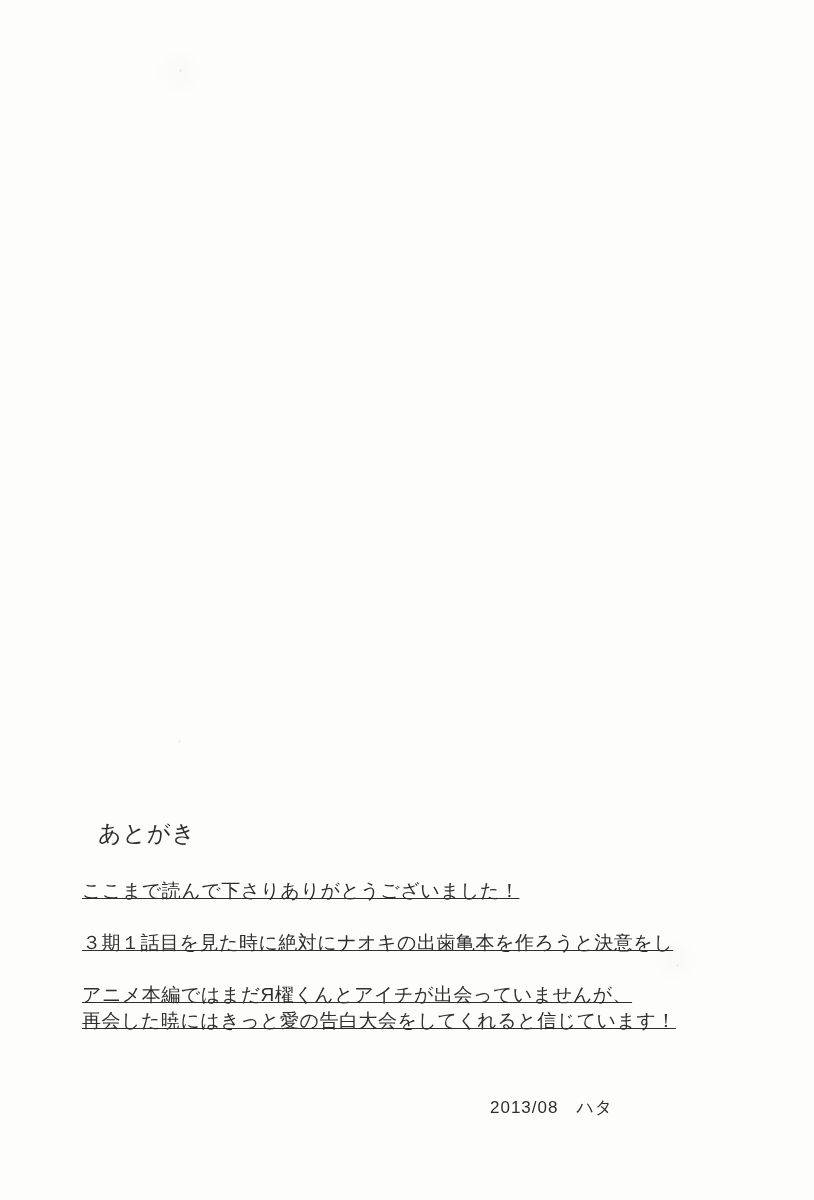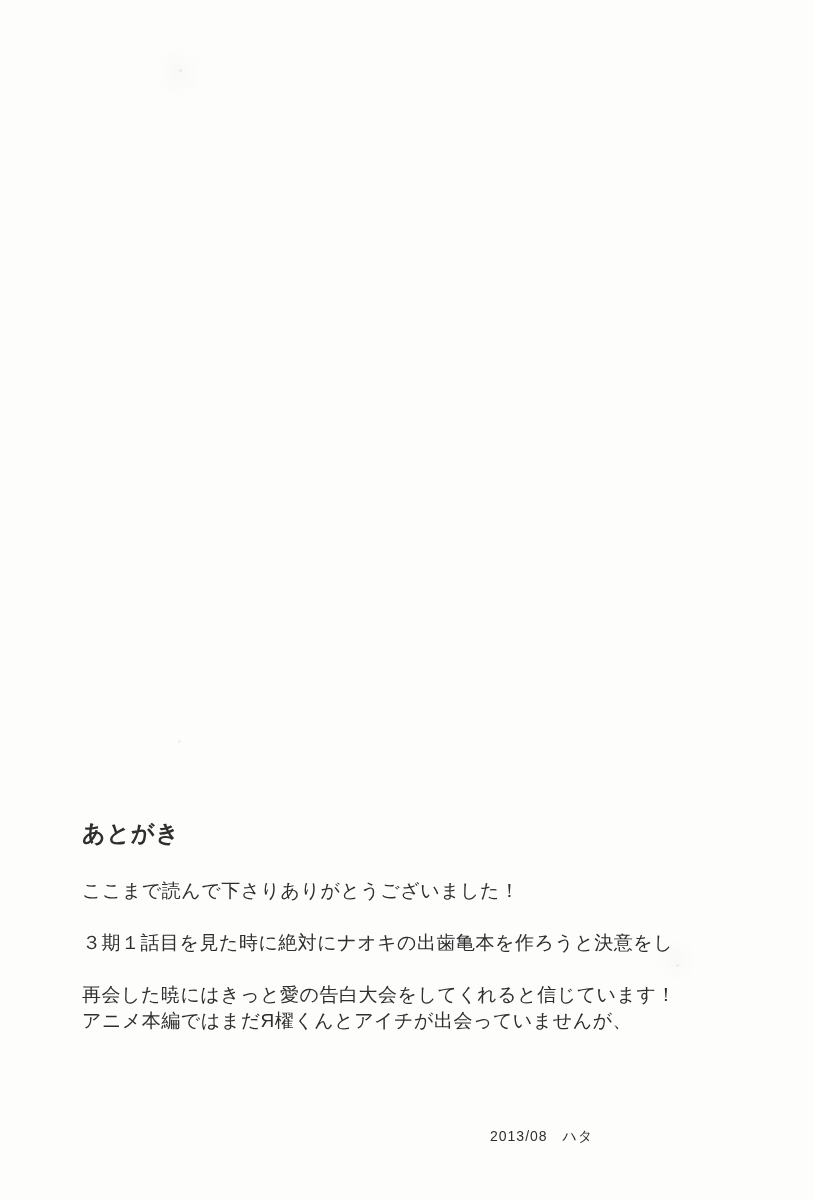--- a/index.html
+++ b/index.html
@@ -26,38 +26,39 @@
   .afterword {
     position: absolute;
     left: 82px;
     top: 820px;
     width: 660px;
     color: #2e2e2e;
   }
   .afterword-title {
     font-size: 23px;
     line-height: 1.2;
-    margin: 0 0 30px 0;
-    font-weight: bold;
+    margin: 0 0 30px 16px;
+    font-weight: normal;
     letter-spacing: 1px;
   }
   .afterword p {
     margin: 0 0 26px 0;
     font-size: 19px;
     line-height: 26px;
     letter-spacing: 0.5px;
   }
   .afterword .line {
     display: block;
+    text-decoration: underline;
   }
   .signature {
     position: absolute;
     left: 490px;
-    top: 1128px;
-    font-size: 14px;
+    top: 1096px;
+    font-size: 17px;
     color: #2e2e2e;
     letter-spacing: 1px;
   }
   .speck {
     position: absolute;
     border-radius: 50%;
     background: rgba(120,120,120,0.10);
   }
 </style>
 </head>
@@ -74,20 +75,20 @@
 
     <p>
       <span class="line">ここまで読んで下さりありがとうございました！</span>
     </p>
 
     <p>
       <span class="line">３期１話目を見た時に絶対にナオキの出歯亀本を作ろうと決意をし</span>
     </p>
 
     <p>
+      <span class="line">アニメ本編ではまだЯ櫂くんとアイチが出会っていませんが、</span>
       <span class="line">再会した暁にはきっと愛の告白大会をしてくれると信じています！</span>
-      <span class="line">アニメ本編ではまだЯ櫂くんとアイチが出会っていませんが、</span>
     </p>
   </div>
 
   <div class="signature">2013/08　ハタ</div>
 
 </div>
 
 </body></html>

